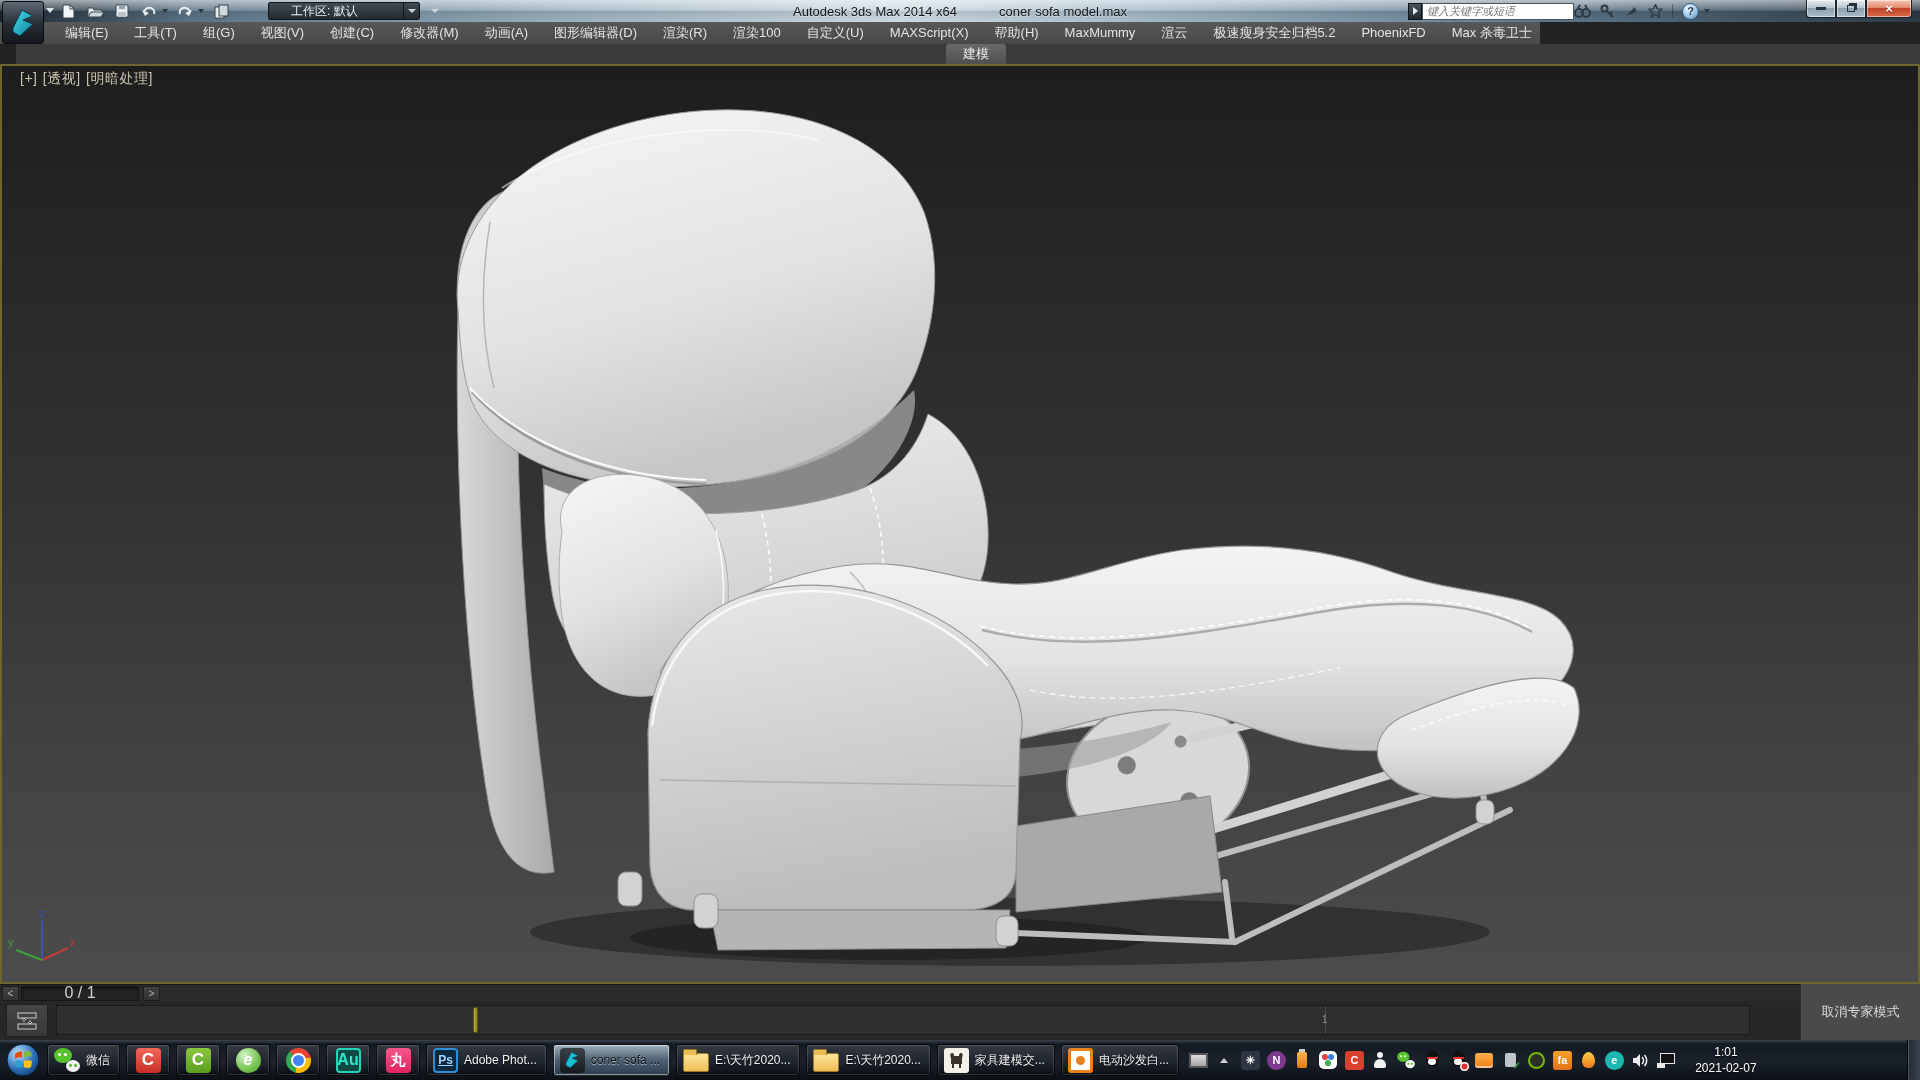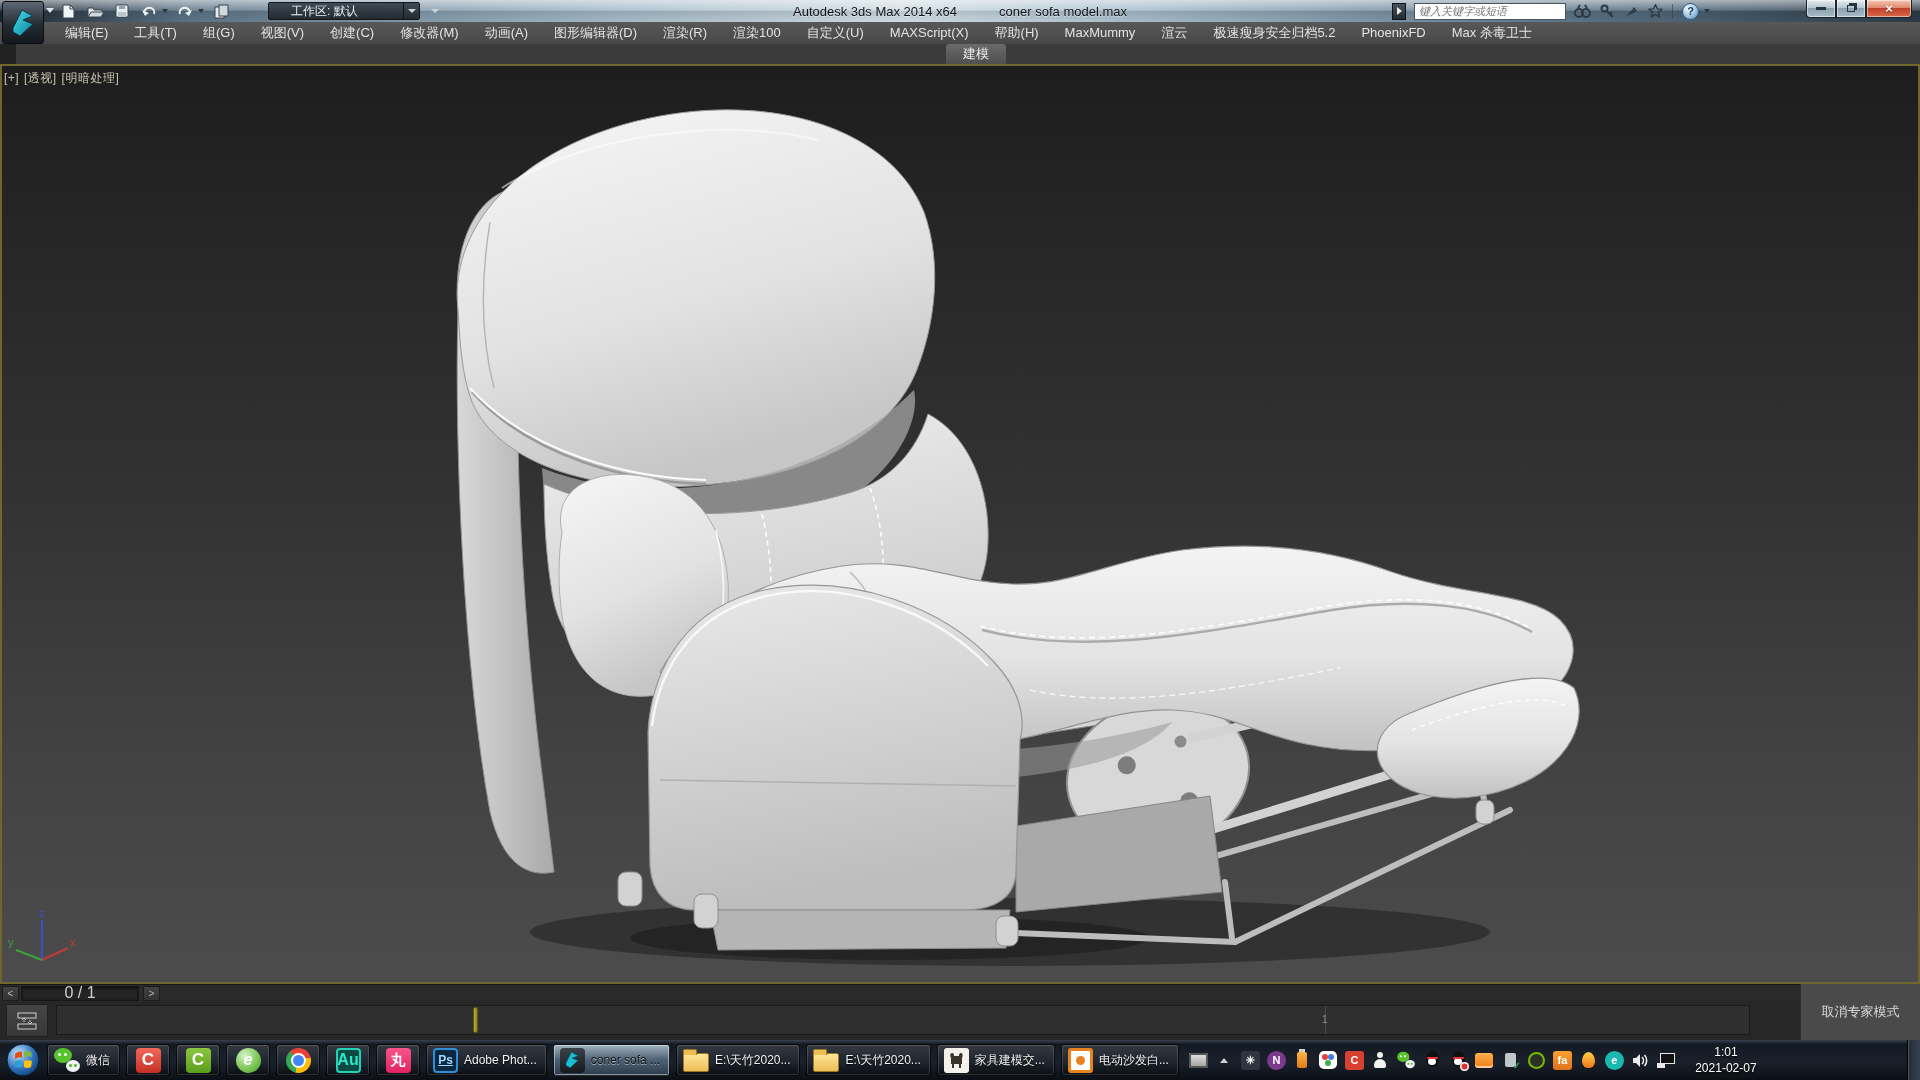--- a/index.html
+++ b/index.html
@@ -28,63 +28,63 @@
   .mini-caret { width:0; height:0; border-left:3px solid transparent; border-right:3px solid transparent; border-top:4px solid #2c3840; margin-left:-4px; }
 
   .workspace { position:absolute; left:268px; top:2px; width:152px; height:18px; z-index:3;
     background:linear-gradient(180deg,#3e4a54,#232b32); border:1px solid #11161a; border-radius:2px;
     color:#e8eef2; font-size:12px; display:flex; align-items:center; }
   .workspace span.wlabel { padding-left:22px; flex:1; }
   .workspace .wdrop { width:16px; height:100%; border-left:1px solid #11161a; display:flex; align-items:center; justify-content:center; }
   .workspace .wdrop i, .flyout i { width:0; height:0; border-left:4px solid transparent; border-right:4px solid transparent; border-top:4px solid #cdd6dc; }
   .flyout { position:absolute; left:426px; top:2px; width:18px; height:18px; z-index:3; display:flex; align-items:center; justify-content:center; }
 
-  .infocenter { position:absolute; right:210px; top:1px; height:20px; display:flex; align-items:center; gap:8px; z-index:3; }
+  .infocenter { position:absolute; right:210px; top:1px; height:20px; display:flex; align-items:center; z-index:3; }
   .ic-arrow { width:14px; height:17px; background:linear-gradient(180deg,#47525c,#232a30); border:1px solid #10151a;
     display:flex; align-items:center; justify-content:center; }
   .ic-arrow i { width:0; height:0; border-top:4px solid transparent; border-bottom:4px solid transparent; border-left:5px solid #e6ebee; }
   .searchbox { width:152px; height:17px; border:1px solid #49565f; background:#fff; font-size:11px; font-style:italic; color:#777;
     padding:0 4px; font-family:"Liberation Sans", sans-serif; }
   .ic-tools { display:flex; align-items:center; gap:9px; }
   .ic-sep { width:1px; height:14px; background:rgba(40,50,60,.5); }
   .helpbtn { width:17px; height:17px; border-radius:50%; background:radial-gradient(circle at 35% 30%,#f4fbff,#9fc3e0 55%,#4f87b8);
     border:1px solid #2f5d85; color:#123a5e; font-size:11px; font-weight:bold; display:flex; align-items:center; justify-content:center; }
 
   .winbtns { position:absolute; right:8px; top:0; display:flex; z-index:4; }
   .wbtn { width:30px; height:18px; border:1px solid #17242e; border-top:none; display:flex; align-items:center; justify-content:center;
     background:linear-gradient(180deg,#e6edf2,#b7c6d0 45%,#8ba0ae 50%,#a9bcc7); box-shadow:inset 0 0 0 1px rgba(255,255,255,.5); }
   .wbtn.min  { border-radius:0 0 0 4px; }
   .wbtn.close{ width:46px; border-radius:0 0 4px 0;
     background:linear-gradient(180deg,#f6c6b4,#e08a70 45%,#c0432a 50%,#d8684a); color:#fff; font-weight:bold; font-size:13px; text-shadow:0 1px 1px #7a2012; }
   .minbar { width:10px; height:3px; background:#27333d; }
   .restore-sq { width:8px; height:7px; border:1px solid #27333d; background:transparent; box-shadow:2px -2px 0 -0px #27333d; }
 
   
-  .menubar { position:absolute; left:0; top:22px; width:1920px; height:22px;
+  .menubar { position:absolute; left:0; top:22px; width:1540px; height:22px;
     background:linear-gradient(180deg,#585858,#484848); display:flex; align-items:center; padding-left:52px; }
   .menu-item { font-size:13px; color:#e3e3e3; padding:0 13px; line-height:22px; white-space:nowrap; }
 
   
   .ribbon { position:absolute; left:16px; top:44px; width:1920px; height:20px; background:#3b3b3b;
     display:flex; align-items:center;flex-direction:column; }
   .rib-handle { width:5px; height:14px; margin:0 6px 0 3px; border-left:2px solid #5f5f5f; border-right:2px solid #5f5f5f; }
   .rib-tab { font-size:13px; color:#c6c6c6; padding:0 17px; line-height:20px; }
   .rib-tab.active { background:linear-gradient(180deg,#6a6a6a,#4f4f4f); color:#efefef; border-radius:3px 3px 0 0; }
   .rib-flyout { display:flex; align-items:center; gap:5px; margin-left:10px; }
   .rib-flyout .pill { width:16px; height:11px; background:#f0f0f0; border-radius:2px; display:flex; align-items:center; justify-content:center; }
   .rib-flyout .pill i { width:0; height:0; border-left:3px solid transparent; border-right:3px solid transparent; border-top:4px solid #222; }
   .rib-flyout > i { width:0; height:0; border-left:3px solid transparent; border-right:3px solid transparent; border-top:4px solid #cfcfcf; }
 
   .olive-line { position:absolute; left:0; top:64px; width:1920px; height:2px; background:#6d672f; }
 
   
   .viewport { position:absolute; left:0; top:66px; width:1920px; height:918px;
     background:linear-gradient(180deg,#1d1d1d 0%,#262626 18%,#333 48%,#424242 75%,#4c4c4c 100%);
     box-shadow:inset 2px 0 0 #6d672f, inset -2px 0 0 #6d672f, inset 0 -2px 0 #6d672f; overflow:hidden; }
-  .vp-label { position:absolute; left:4px; top:4px; font-size:12px; color:#c8c2ae; letter-spacing:.5px;text-align:center; }
+  .vp-label { position:absolute; left:20px; top:4px; font-size:14px; color:#c8c2ae; letter-spacing:.5px;text-align:center; }
   .vp-label span { margin-right:1px; }
   .axis-tripod { position:absolute; left:6px; bottom:6px; }
   .sofa-svg { position:absolute; left:330px; top:4px; }
 
   
   .tsrow { position:absolute; left:0; top:984px; width:1920px; height:17px; background:#2a2a2a; border-top:1px solid #171717;
     display:flex; align-items:center; }
   .ts-btn { width:17px; height:15px; margin-left:2px; background:linear-gradient(180deg,#424242,#333); border:1px solid #1c1c1c;
     color:#b5b5b5; font-size:10px; display:flex; align-items:center; justify-content:center; }
   .ts-frame { width:118px; height:15px; margin-left:2px; margin-right:2px; background:#242424; border:1px solid #161616;

